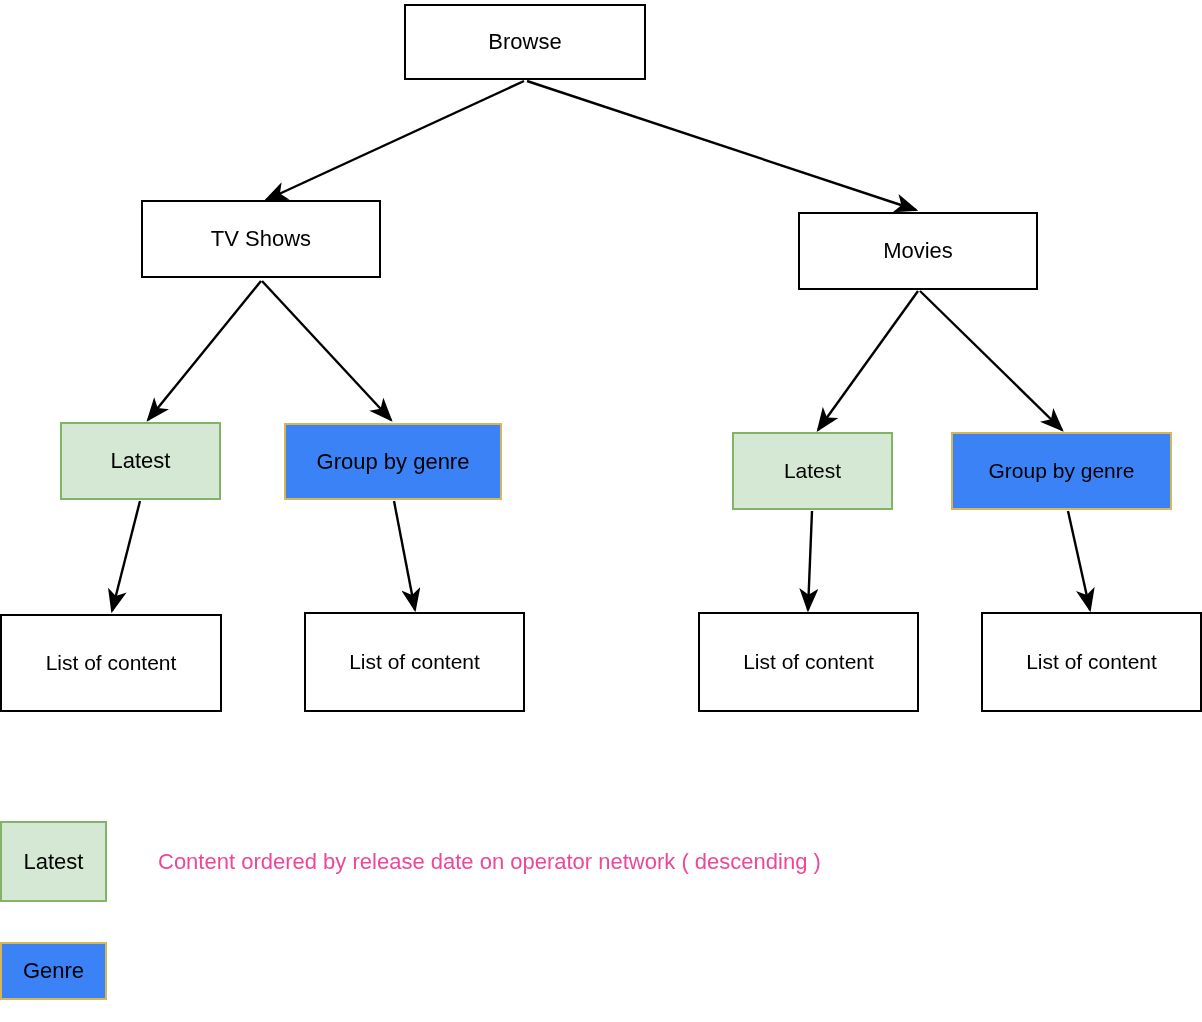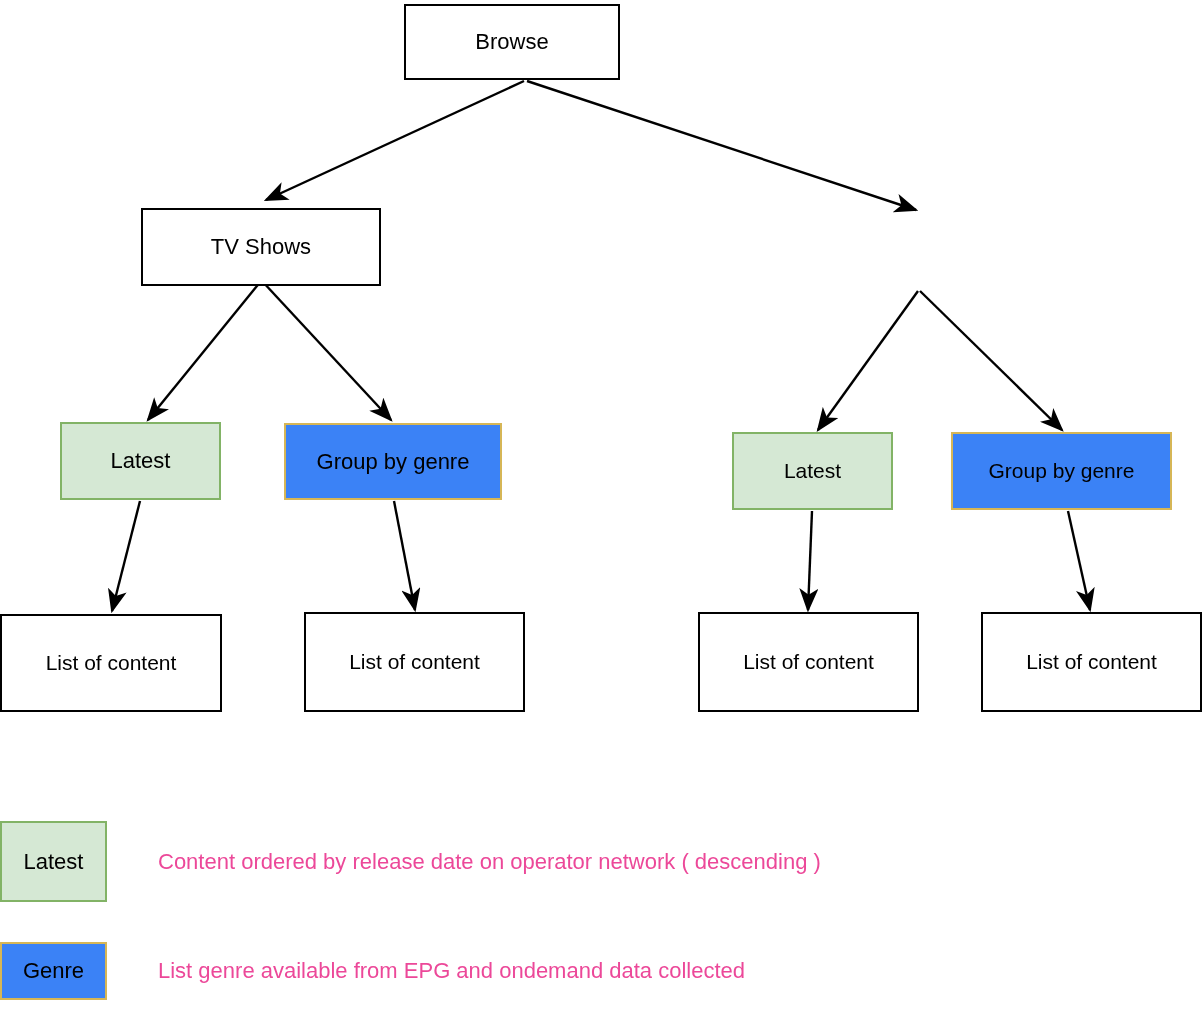--- a/index.html
+++ b/index.html
@@ -94,28 +94,31 @@
         <line x1="262" y1="281" x2="391" y2="420" stroke="#000000" stroke-width="2.4" marker-end="url(#arrowhead)"></line>
         <line x1="918" y1="291" x2="818" y2="430" stroke="#000000" stroke-width="2.4" marker-end="url(#arrowhead)"></line>
         <line x1="920" y1="291" x2="1062" y2="430" stroke="#000000" stroke-width="2.4" marker-end="url(#arrowhead)"></line>
         <line x1="140" y1="501" x2="112" y2="611" stroke="#000000" stroke-width="2.4" marker-end="url(#arrowhead)"></line>
         <line x1="394" y1="501" x2="415" y2="610" stroke="#000000" stroke-width="2.4" marker-end="url(#arrowhead)"></line>
         <line x1="812" y1="511" x2="808" y2="610" stroke="#000000" stroke-width="2.4" marker-end="url(#arrowhead)"></line>
         <line x1="1068" y1="511" x2="1090" y2="610" stroke="#000000" stroke-width="2.4" marker-end="url(#arrowhead)"></line>
       </g>
   </svg>
 
-  <div class="node node-plain fs-22" style="left:404px; top:4px; width:216px; height:76px;">
+  <div class="node node-plain fs-22" style="left:404px; top:4px; width:242px; height:76px;">
     <span class="node-label">Browse</span>
   </div>
 
-  <div class="node node-plain fs-22" style="left:141px; top:208px; width:240px; height:78px;">
+  <div class="node node-plain fs-22" style="left:141px; top:200px; width:240px; height:78px;">
     <span class="node-label">TV Shows</span>
   </div>
 
+  <div class="node node-plain fs-22" style="left:798px; top:212px; width:240px; height:78px;">
+    <span class="node-label">Movies</span>
+  </div>
 
   <div class="node node-green fs-22" style="left:60px; top:422px; width:161px; height:78px;">
     <span class="node-label">Latest</span>
   </div>
 
   <div class="node node-orange fs-22" style="left:284px; top:423px; width:218px; height:77px;">
     <span class="node-label">Group by genre</span>
   </div>
 
   <div class="node node-green fs-21" style="left:732px; top:432px; width:161px; height:78px;">
@@ -146,16 +149,15 @@
     <div class="legend-swatch node-green" style="width:107px; height:81px;">
       <span>Latest</span>
     </div>
     <span class="legend-text" style="margin-left:51px;">Content ordered by release date on operator network ( descending )</span>
   </div>
 
   <div class="legend-row" style="left:0px; top:942px;">
     <div class="legend-swatch node-orange" style="width:107px; height:58px;">
       <span>Genre</span>
     </div>
-    <span class="legend-text" style="margin-left:51px;">List genre available from EPG and ondemand data collected</span>
   </div>
 
 </div>
 
 </body></html>

